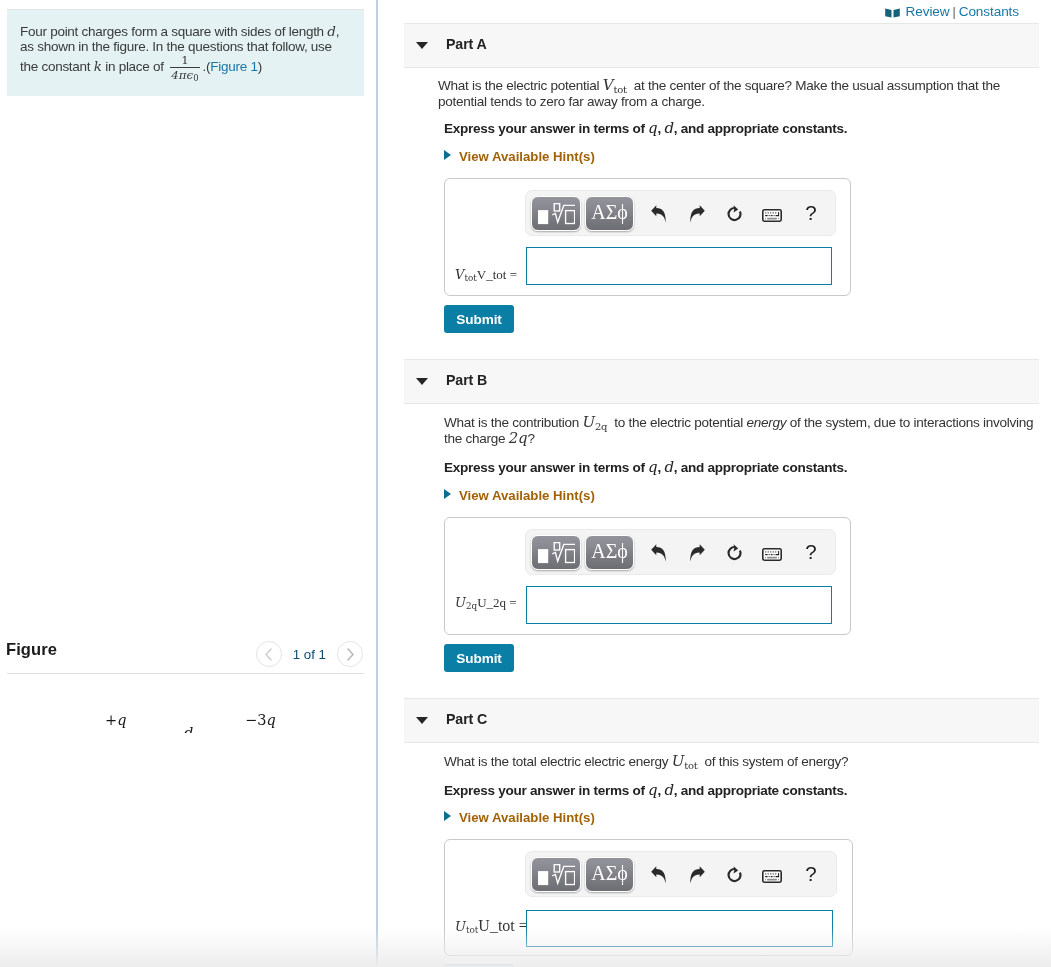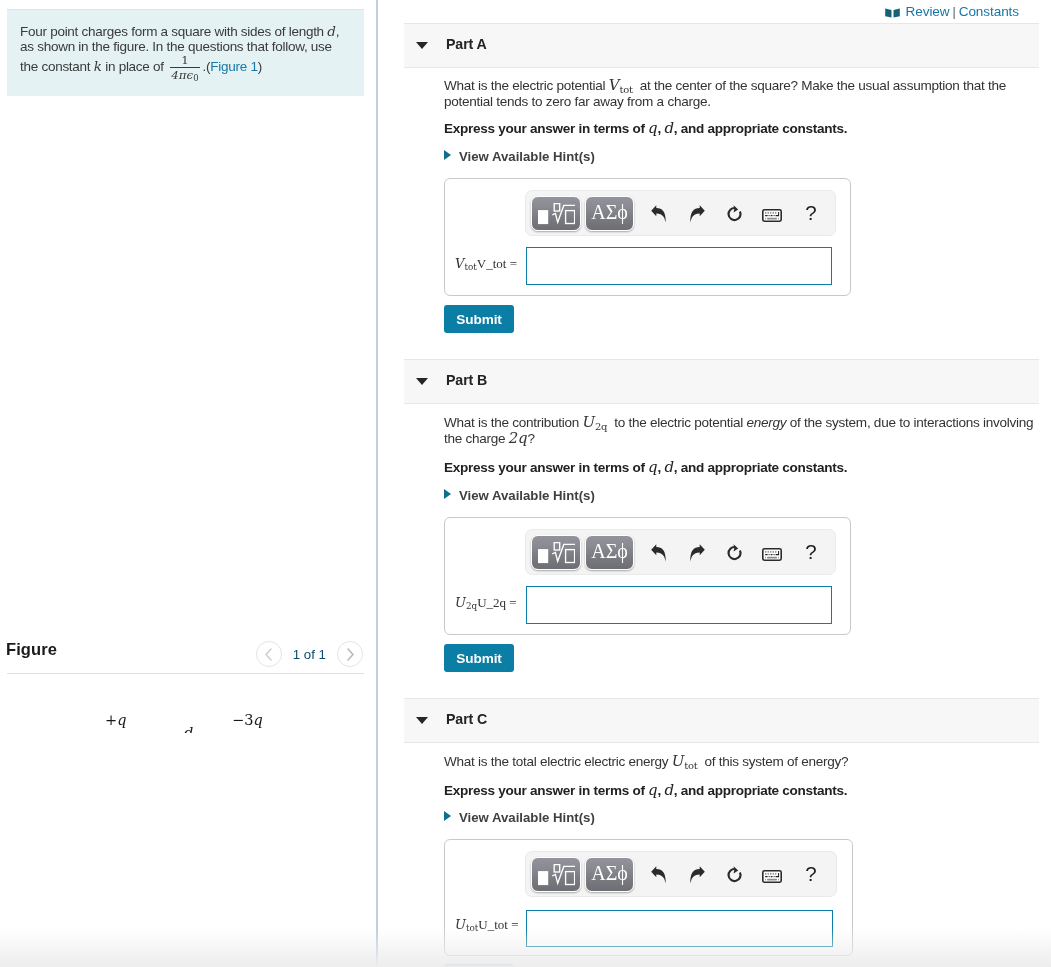--- a/index.html
+++ b/index.html
@@ -38,21 +38,21 @@
   .topright{position:absolute;right:33px;top:4px;display:flex;align-items:baseline;gap:0px;font-size:13.6px;color:#15667f;letter-spacing:-0.1px;}
   .topright .sep{color:#5a5a5a;margin:0 3px 0 3px;font-size:12.5px;}
 
   .parthdr{position:absolute;left:26px;width:635px;height:45px;background:#f7f7f7;border-top:1px solid #e7e7e7;border-bottom:1px solid #e7e7e7;box-sizing:border-box;}
   .parthdr .caret{position:absolute;left:12px;top:18px;width:0;height:0;border-left:6px solid transparent;border-right:6px solid transparent;border-top:7px solid #262626;}
   .parthdr .ptitle{position:absolute;left:42px;top:12px;font-size:14.2px;font-weight:bold;color:#232323;letter-spacing:-0.1px;}
 
   .qtext{position:absolute;font-size:13.55px;line-height:16px;color:#333;letter-spacing:-0.27px;}
   .qtext .mi, .qtext .sub{line-height:0;}
   .qinstr{position:absolute;font-size:13.55px;font-weight:bold;color:#222;line-height:20px;letter-spacing:-0.28px;}
-  .hint{position:absolute;font-size:13.2px;font-weight:bold;color:#404040;line-height:16px;}
+  .hint{position:absolute;font-size:13.2px;font-weight:bold;color:#a16207;line-height:16px;}
   .hint .tri{display:inline-block;width:0;height:0;border-top:5px solid transparent;border-bottom:5px solid transparent;border-left:7px solid #0d6e8f;margin-right:8px;vertical-align:1px;}
 
   .ansbox{position:absolute;border:1px solid #c9c9c9;border-radius:6px;background:#fff;box-sizing:border-box;}
   .mtoolbar{position:absolute;background:#f4f4f4;border:1px solid #eaeaea;border-radius:7px;box-sizing:border-box;}
   .mbtn{position:absolute;border-radius:7px;background:linear-gradient(180deg,#93939b 0%,#8a8a92 30%,#7b7b82 62%,#6d6d74 100%);border:1px solid #ffffff;box-shadow:0 1px 2px rgba(0,0,0,.32);display:flex;align-items:center;justify-content:center;box-sizing:border-box;}
   .mbtn.greek{font-family:"Liberation Serif",serif;color:#fff;font-size:20px;letter-spacing:0px;padding-bottom:2px;}
   .mbtn.greek span{transform:translateZ(0);}
   .ticon{position:absolute;display:flex;align-items:center;justify-content:center;}
   .anslabel{position:absolute;font-size:13.5px;color:#333;font-family:"Liberation Serif",serif;white-space:nowrap;}
   .ansinput{position:absolute;border:1px solid #0a7ea4;background:#fff;box-sizing:border-box;outline:none;}
@@ -105,21 +105,21 @@
         <g>
           <circle cx="115" cy="201.2" r="12.0" fill="#fb6b85" stroke="#272727" stroke-width="1.3"></circle>
           <path d="M115 194.9 L115 207.5 M108.7 201.2 L121.3 201.2" stroke="#cf0a3c" stroke-width="2.5" stroke-linecap="butt"></path>
         </g>
         <g>
           <circle cx="261" cy="201.2" r="12.0" fill="#fb6b85" stroke="#272727" stroke-width="1.3"></circle>
           <path d="M261 194.9 L261 207.5 M254.7 201.2 L267.3 201.2" stroke="#cf0a3c" stroke-width="2.5" stroke-linecap="butt"></path>
         </g>
       </svg>
       <div class="figlabel" style="left:105px;top:22px;"><span class="mn">+</span><span class="mi">q</span></div>
-      <div class="figlabel" style="left:232px;top:22px;"><span class="mn">−3</span><span class="mi">q</span></div>
+      <div class="figlabel" style="left:245px;top:22px;"><span class="mn">−3</span><span class="mi">q</span></div>
       <div class="figlabel" style="left:100px;top:217px;"><span class="mn">+2</span><span class="mi">q</span></div>
       <div class="figlabel" style="left:246px;top:217px;"><span class="mn">+5</span><span class="mi">q</span></div>
       <div class="figlabel mi" style="left:184px;top:35px;">d</div>
       <div class="figlabel mi" style="left:98px;top:122px;">d</div>
     </div>
   </div>
 
   <div class="vdivider"></div>
   <div class="bottombar"></div>
 
@@ -131,21 +131,21 @@
       </svg>
       <a class="lnk" href="#">Review</a>
       <span class="sep">|</span>
       <a class="lnk" href="#">Constants</a>
     </div>
     <div id="parts-host">
         <div class="parthdr" style="top:23px">
           <span class="caret"></span>
           <span class="ptitle">Part A</span>
         </div>
-        <div class="qtext" style="left:66px;top:78px;width:580px"><span>What is the electric potential</span> <span class="mi" style="font-size:15px">V</span><span class="sub" style="font-size:10px">tot</span>&nbsp; <span>at the center of the square? Make the usual assumption that the potential tends to zero far away from a charge.</span></div>
+        <div class="qtext" style="left:60px;top:78px;width:580px"><span>What is the electric potential</span> <span class="mi" style="font-size:15px">V</span><span class="sub" style="font-size:10px">tot</span>&nbsp; <span>at the center of the square? Make the usual assumption that the potential tends to zero far away from a charge.</span></div>
         <div class="qinstr" style="left:66px;top:118px"><span>Express your answer in terms of</span> <span class="mi" style="font-size:15px;font-weight:normal">q</span>, <span class="mi" style="font-size:15px;font-weight:normal">d</span><span>, and appropriate constants.</span></div>
         <div class="hint" style="left:66px;top:149px"><span class="tri"></span><span>View Available Hint(s)</span></div>
         <div class="ansbox" style="left:66px;top:178px;width:407px;height:118px">
           <div class="mtoolbar" style="left:80px;top:11px;width:311px;height:46px">
             <div class="mbtn" style="left:5px;top:5px;width:50px;height:35px">
               <svg width="37" height="22" viewBox="0 0 37 22">
                 <rect x="0" y="7.1" width="10.2" height="14.0" fill="#ffffff"></rect>
                 <rect x="16.2" y="0.6" width="5.5" height="7.4" fill="none" stroke="#ffffff" stroke-width="1.35"></rect>
                 <path d="M14.3 11.9 L17.4 10.5 L19.7 19.3 L25.8 2.4 L37 2.4" fill="none" stroke="#ffffff" stroke-width="1.35" stroke-linejoin="miter" stroke-linecap="butt"></path>
                 <rect x="27.6" y="7.6" width="9.0" height="12.9" fill="none" stroke="#ffffff" stroke-width="1.35"></rect>
@@ -189,21 +189,21 @@
                   <rect x="8.6" y="5.9" width="2.0" height="1.3" rx="0.45"></rect>
                   <rect x="11.5" y="5.9" width="1.25" height="1.3" rx="0.6"></rect>
                   <path d="M16.1 2.9 L17.1 2.9 L17.1 7.2 L13.6 7.2 L13.6 5.9 L16.1 5.9 Z"></path>
                 </g>
               </svg>
             </div>
             <div class="ticon" style="left:275px;top:8px;width:20px;height:28px;font-size:20.5px;color:#1d1d1d;font-family:'Liberation Sans',sans-serif">
               <span>?</span>
             </div>
           </div>
-          <div class="anslabel" style="left:10px;top:77px"><span class="mi" style="font-size:13px">V</span><span class="sub" style="font-size:8.8px">tot</span><span style="font-family:'Liberation Serif',serif;font-size:13px">V_tot =</span></div>
+          <div class="anslabel" style="left:10px;top:88px"><span class="mi" style="font-size:13px">V</span><span class="sub" style="font-size:8.8px">tot</span><span style="font-family:'Liberation Serif',serif;font-size:13px">V_tot =</span></div>
           <input class="ansinput" style="left: 81px; top: 68px; width: 306px; height: 38px;" value="">
         </div>
         <div class="submit" style="left:66px;top:305px;width:70px;height:28px">
           <span>Submit</span>
         </div>
         <div class="parthdr" style="top:359px">
           <span class="caret"></span>
           <span class="ptitle">Part B</span>
         </div>
         <div class="qtext" style="left:66px;top:415px;width:596px"><span>What is the contribution</span> <span class="mi" style="font-size:15px">U</span><span class="sub" style="font-size:10px">2q</span>&nbsp; <span>to the electric potential</span> <em>energy</em> <span>of the system, due to interactions involving the charge</span> <span class="mi" style="font-size:15px">2q</span><span>?</span></div>
@@ -325,20 +325,20 @@
                   <rect x="8.6" y="5.9" width="2.0" height="1.3" rx="0.45"></rect>
                   <rect x="11.5" y="5.9" width="1.25" height="1.3" rx="0.6"></rect>
                   <path d="M16.1 2.9 L17.1 2.9 L17.1 7.2 L13.6 7.2 L13.6 5.9 L16.1 5.9 Z"></path>
                 </g>
               </svg>
             </div>
             <div class="ticon" style="left:275px;top:8px;width:20px;height:28px;font-size:20.5px;color:#1d1d1d;font-family:'Liberation Sans',sans-serif">
               <span>?</span>
             </div>
           </div>
-          <div class="anslabel" style="left:10px;top:77px"><span class="mi" style="font-size:13px">U</span><span class="sub" style="font-size:8.8px">tot</span><span style="font-family:'Liberation Serif',serif;font-size:13px">U_tot =</span></div>
+          <div class="anslabel" style="left:10px;top:77px"><span class="mi" style="font-size:13px">U</span><span class="sub" style="font-size:8.8px">tot</span><span style="font-family:'Liberation Serif',serif;font-size:16px">U_tot =</span></div>
           <input class="ansinput" style="left: 81px; top: 70px; width: 307px; height: 37px;" value="">
         </div>
         <div class="submit" style="left:66px;top:964px;width:70px;height:28px"></div>
       </div>
   </div>
 
 </div>
 
 </body></html>

